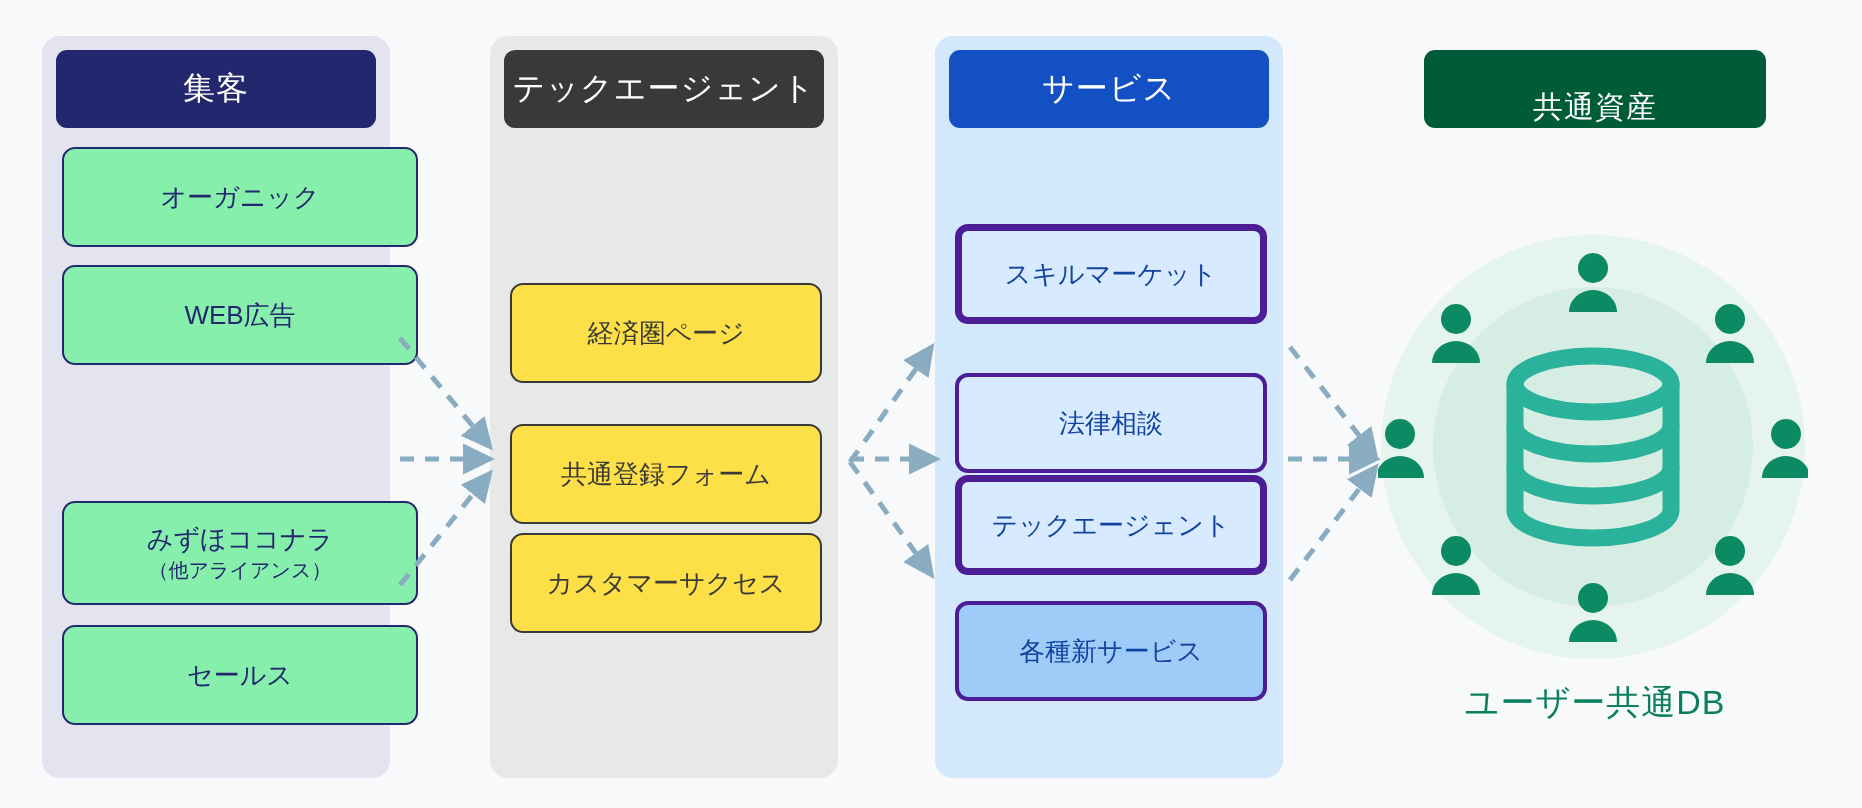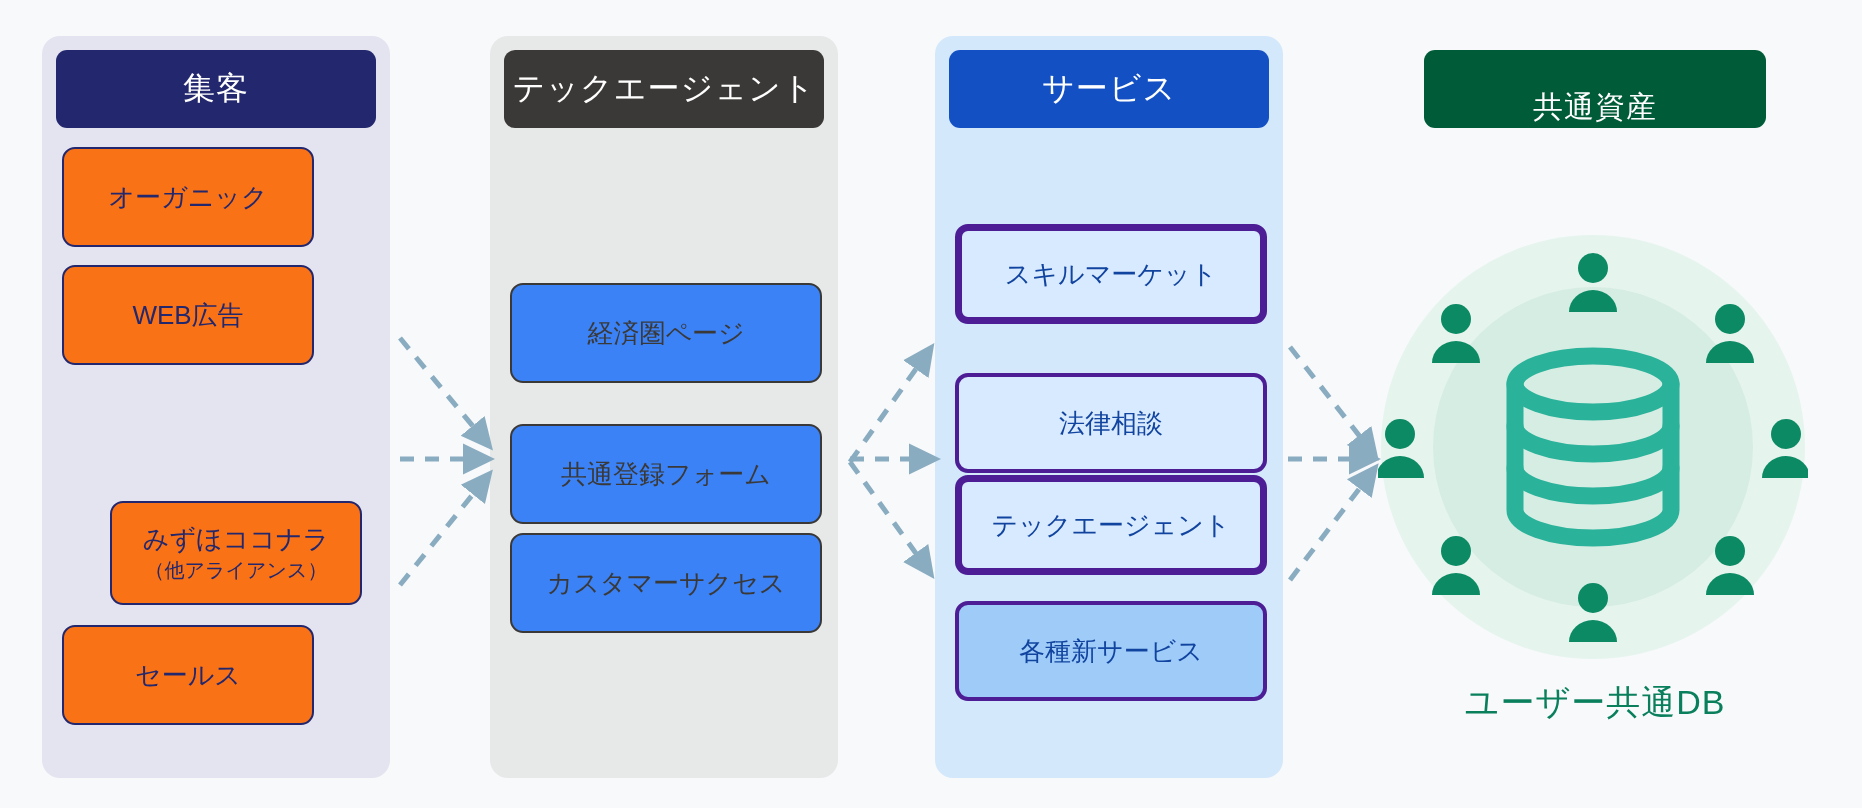--- a/index.html
+++ b/index.html
@@ -78,35 +78,35 @@
     justify-content: center;
     text-align: center;
     line-height: 1.25;
   }
   .node .main  { font-size: 26px; }
   .node .sub   { font-size: 20px; margin-top: 2px; }
 
   
   .node-acq {
     left: 62px;
-    width: 252px;
+    width: 356px;
     height: 100px;
-    background: #f97316;
+    background: #86efac;
     border: 2.5px solid #23276e;
     color: #23276e;
     text-align: right;
   }
-  .node-acq.tall { height: 104px; margin-left: 48px; }
+  .node-acq.tall { height: 104px; }
 
   
   .node-onb {
     left: 510px;
     width: 312px;
     height: 100px;
-    background: #3b82f6;
+    background: #fde047;
     border: 2.5px solid #3b3937;
     color: #3b3937;
   }
 
   
   .node-svc {
     left: 955px;
     width: 312px;
     height: 100px;
     background: #d8eaff;

